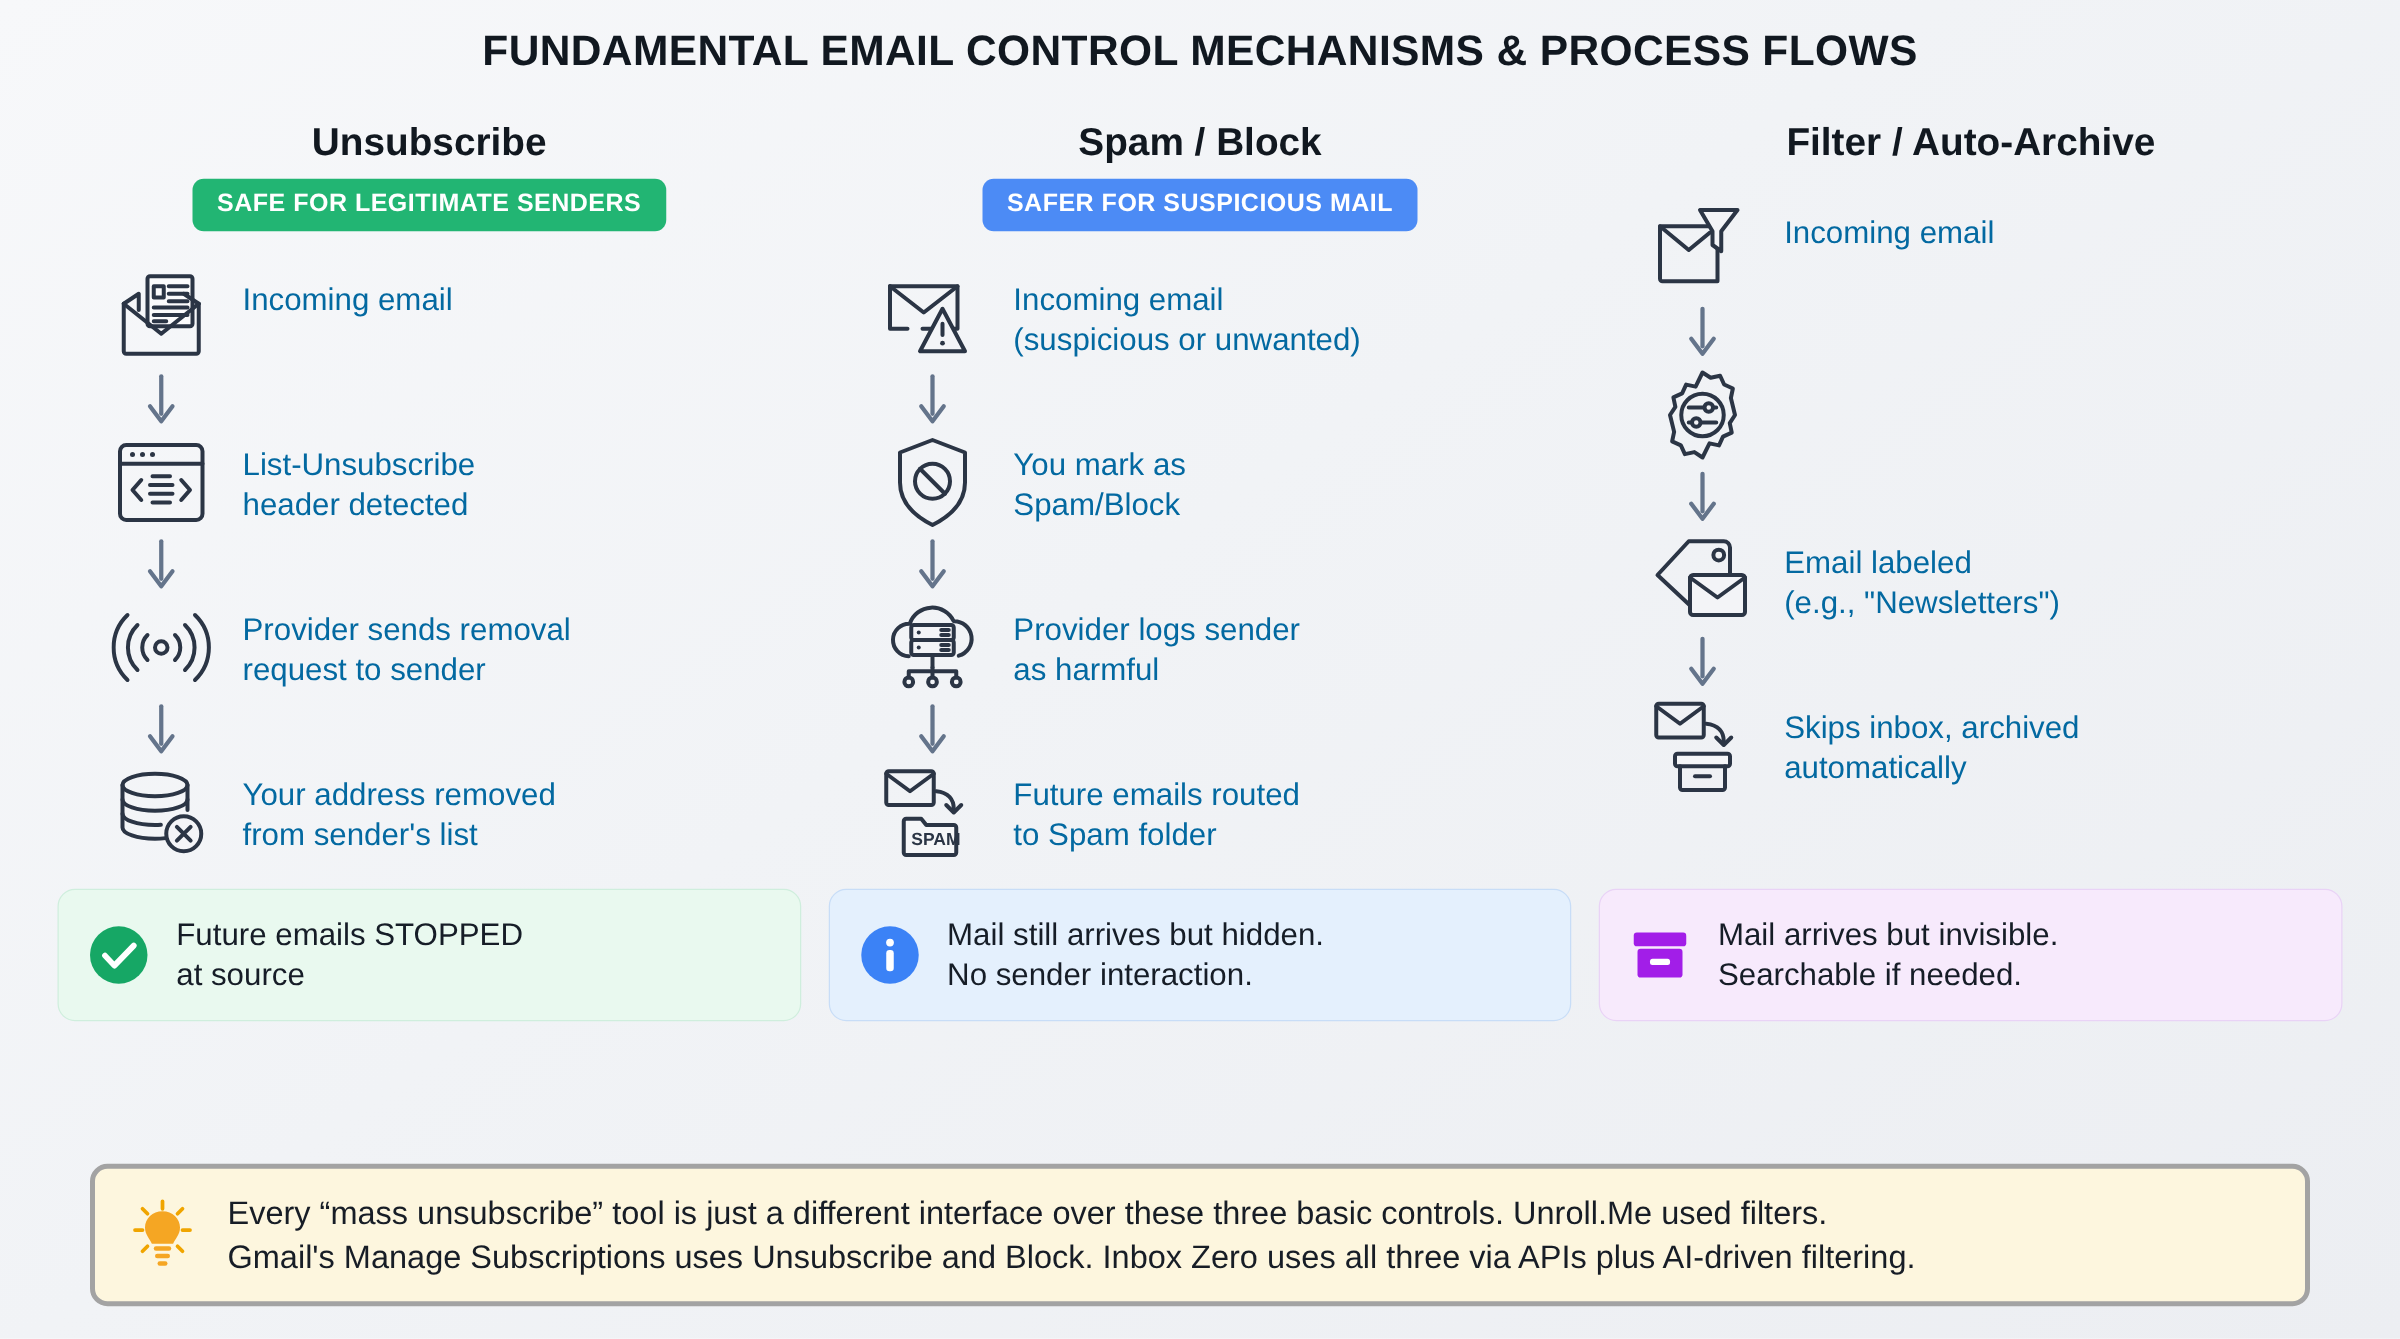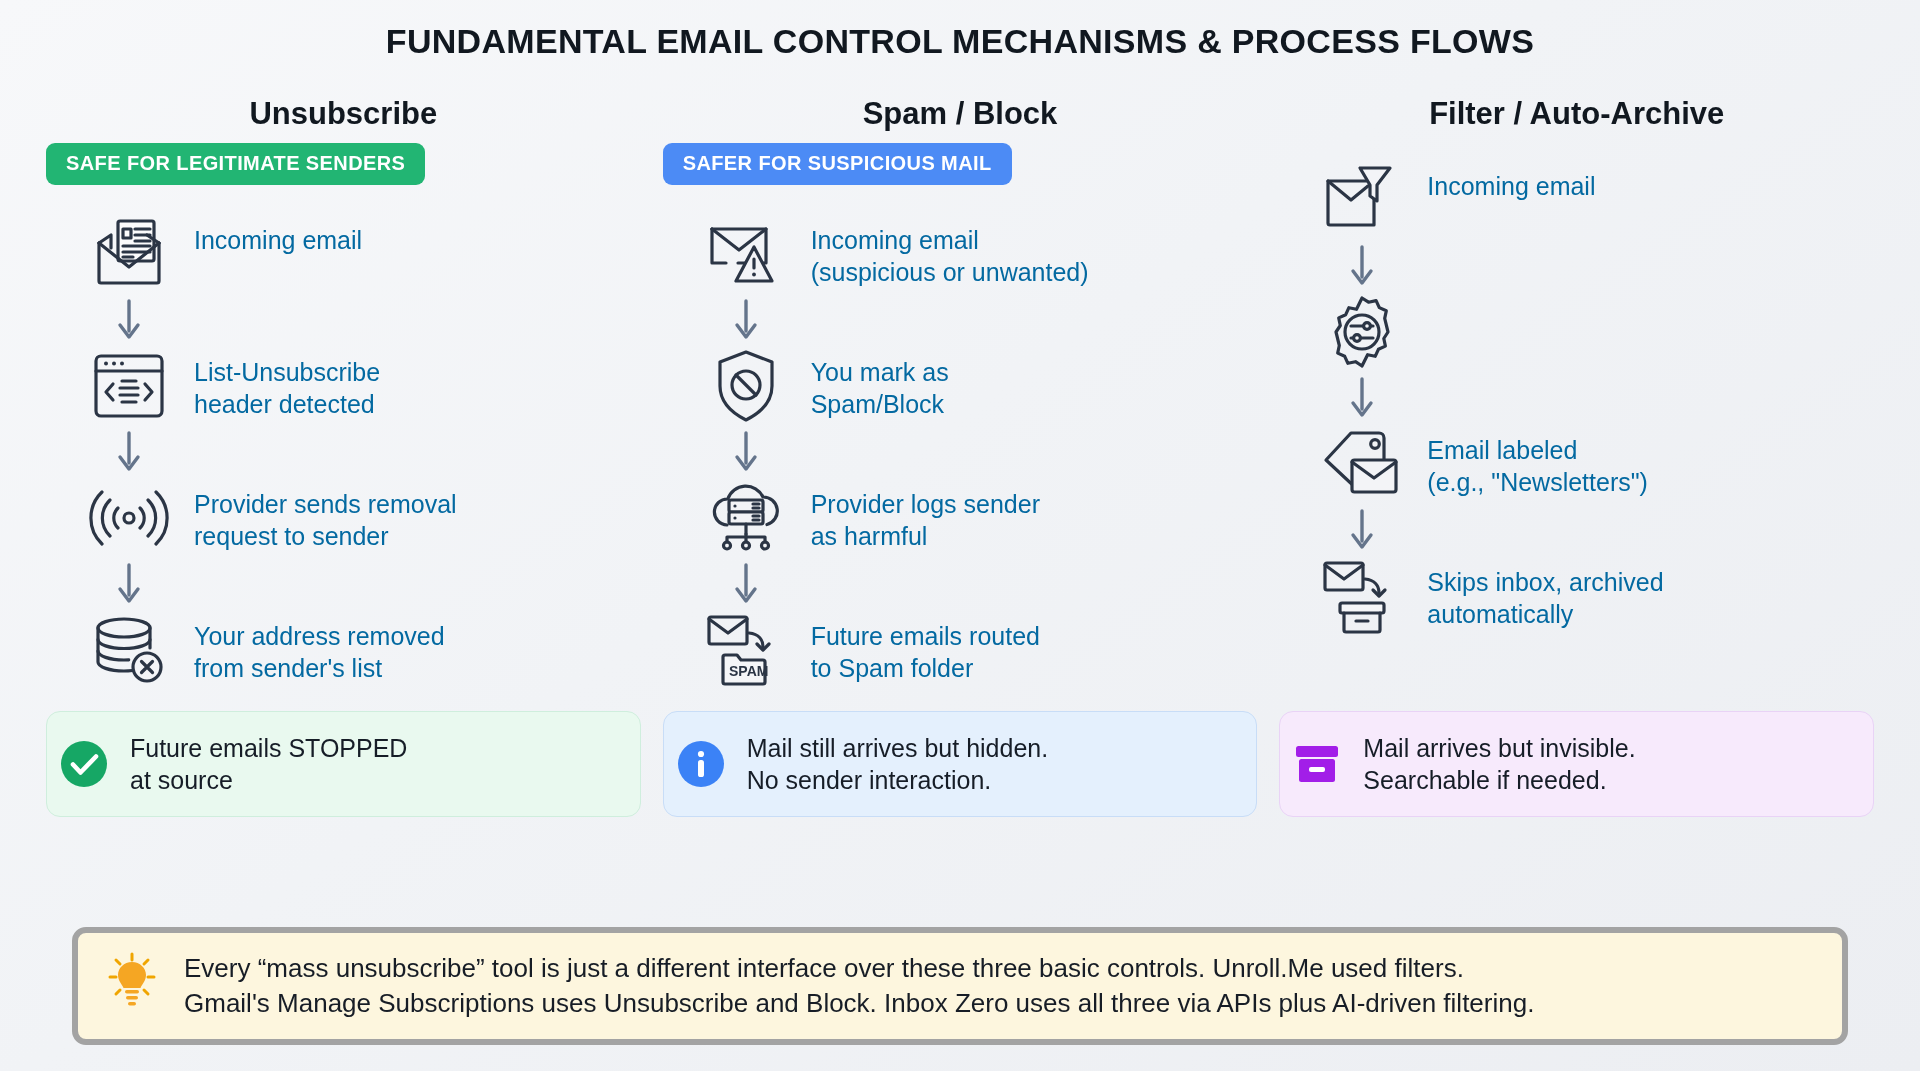--- a/index.html
+++ b/index.html
@@ -39,21 +39,21 @@
   }
 
   .col-title {
     text-align: center;
     font-size: 31px;
     font-weight: bold;
     color: #111820;
     line-height: 1.1;
   }
 
-  .badge-row { display: flex; justify-content: flex-start; margin-top: 12px; }
+  .badge-row { display: flex; justify-content: center; margin-top: 12px; }
   .badge {
     display: inline-block;
     border-radius: 9px;
     color: #ffffff;
     font-size: 20px;
     font-weight: bold;
     letter-spacing: 0.4px;
     padding: 9px 20px 10px 20px;
     white-space: nowrap;
   }
@@ -100,21 +100,21 @@
   
   .outcome-slot {
     margin-top: auto;
     padding-top: 18px;
   }
   .outcome {
     display: flex;
     align-items: center;
     gap: 20px;
     border-radius: 14px;
-    padding: 20px 11px;
+    padding: 20px 22px;
     border: 1px solid transparent;
     min-height: 96px;
   }
   .outcome.green  { background: #e9f9ef; border-color: #cfeedd; }
   .outcome.blue   { background: #e4f0fd; border-color: #c8ddf7; }
   .outcome.purple { background: #f7eafc; border-color: #e9d3f6; }
 
   .outcome-icon {
     width: 52px; min-width: 52px; height: 52px;
     display: flex; align-items: center; justify-content: center;
@@ -126,23 +126,24 @@
     white-space: pre-line;
   }
 
   
   .footer {
     position: absolute;
     left: 72px;
     right: 72px;
     bottom: 26px;
     background: #fdf6de;
-    border: 6px solid #a3a3a3;
+    border: 4px solid #a3a3a3;
     border-radius: 14px;
     display: flex;
+    align-items: center;
     gap: 24px;
     padding: 18px 26px;
   }
   .footer-icon { width: 56px; min-width: 56px; display: flex; justify-content: center; }
   .footer-text {
     font-size: 26px;
     line-height: 1.35;
     color: #171d26;
     white-space: pre-line;
   }

